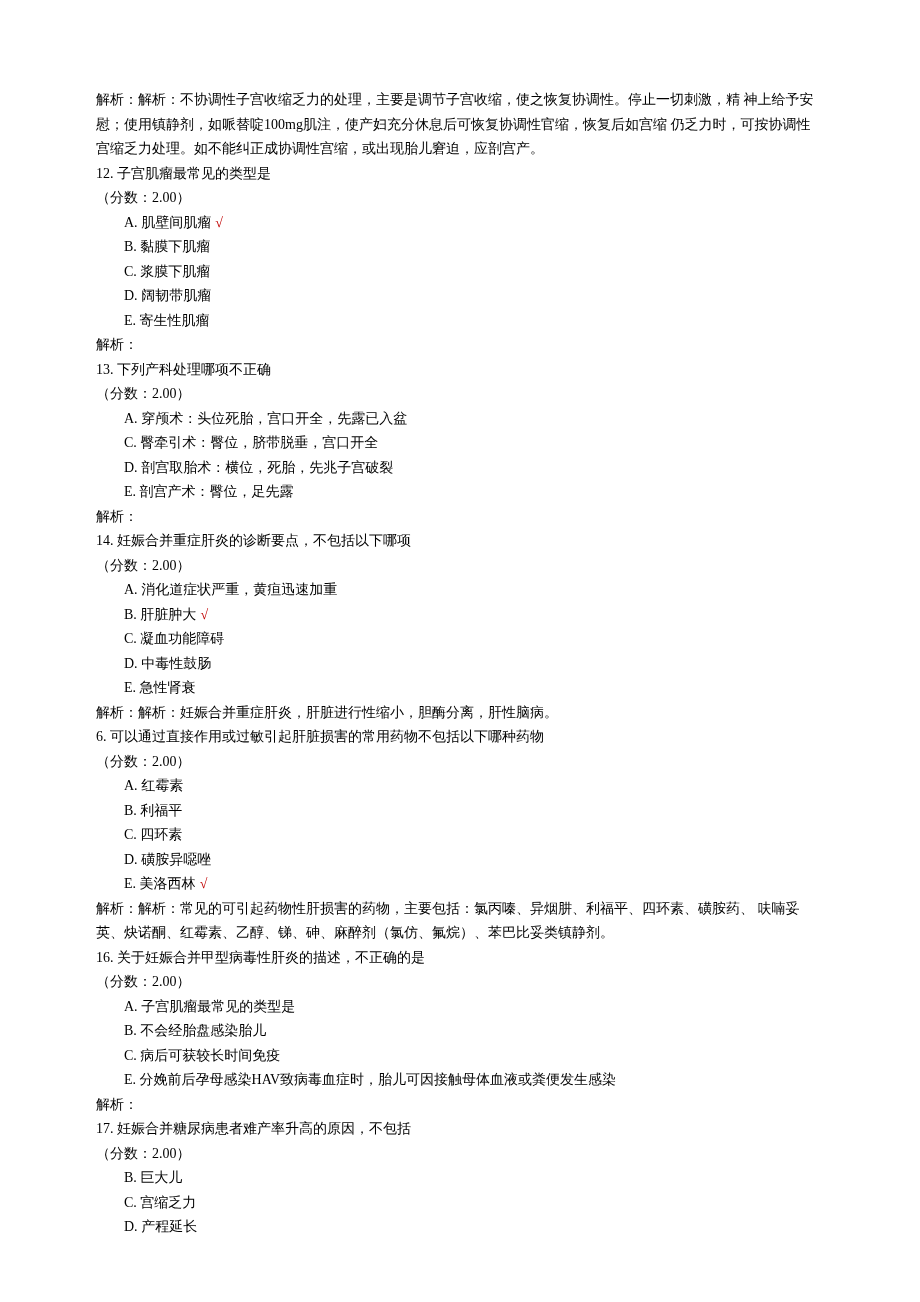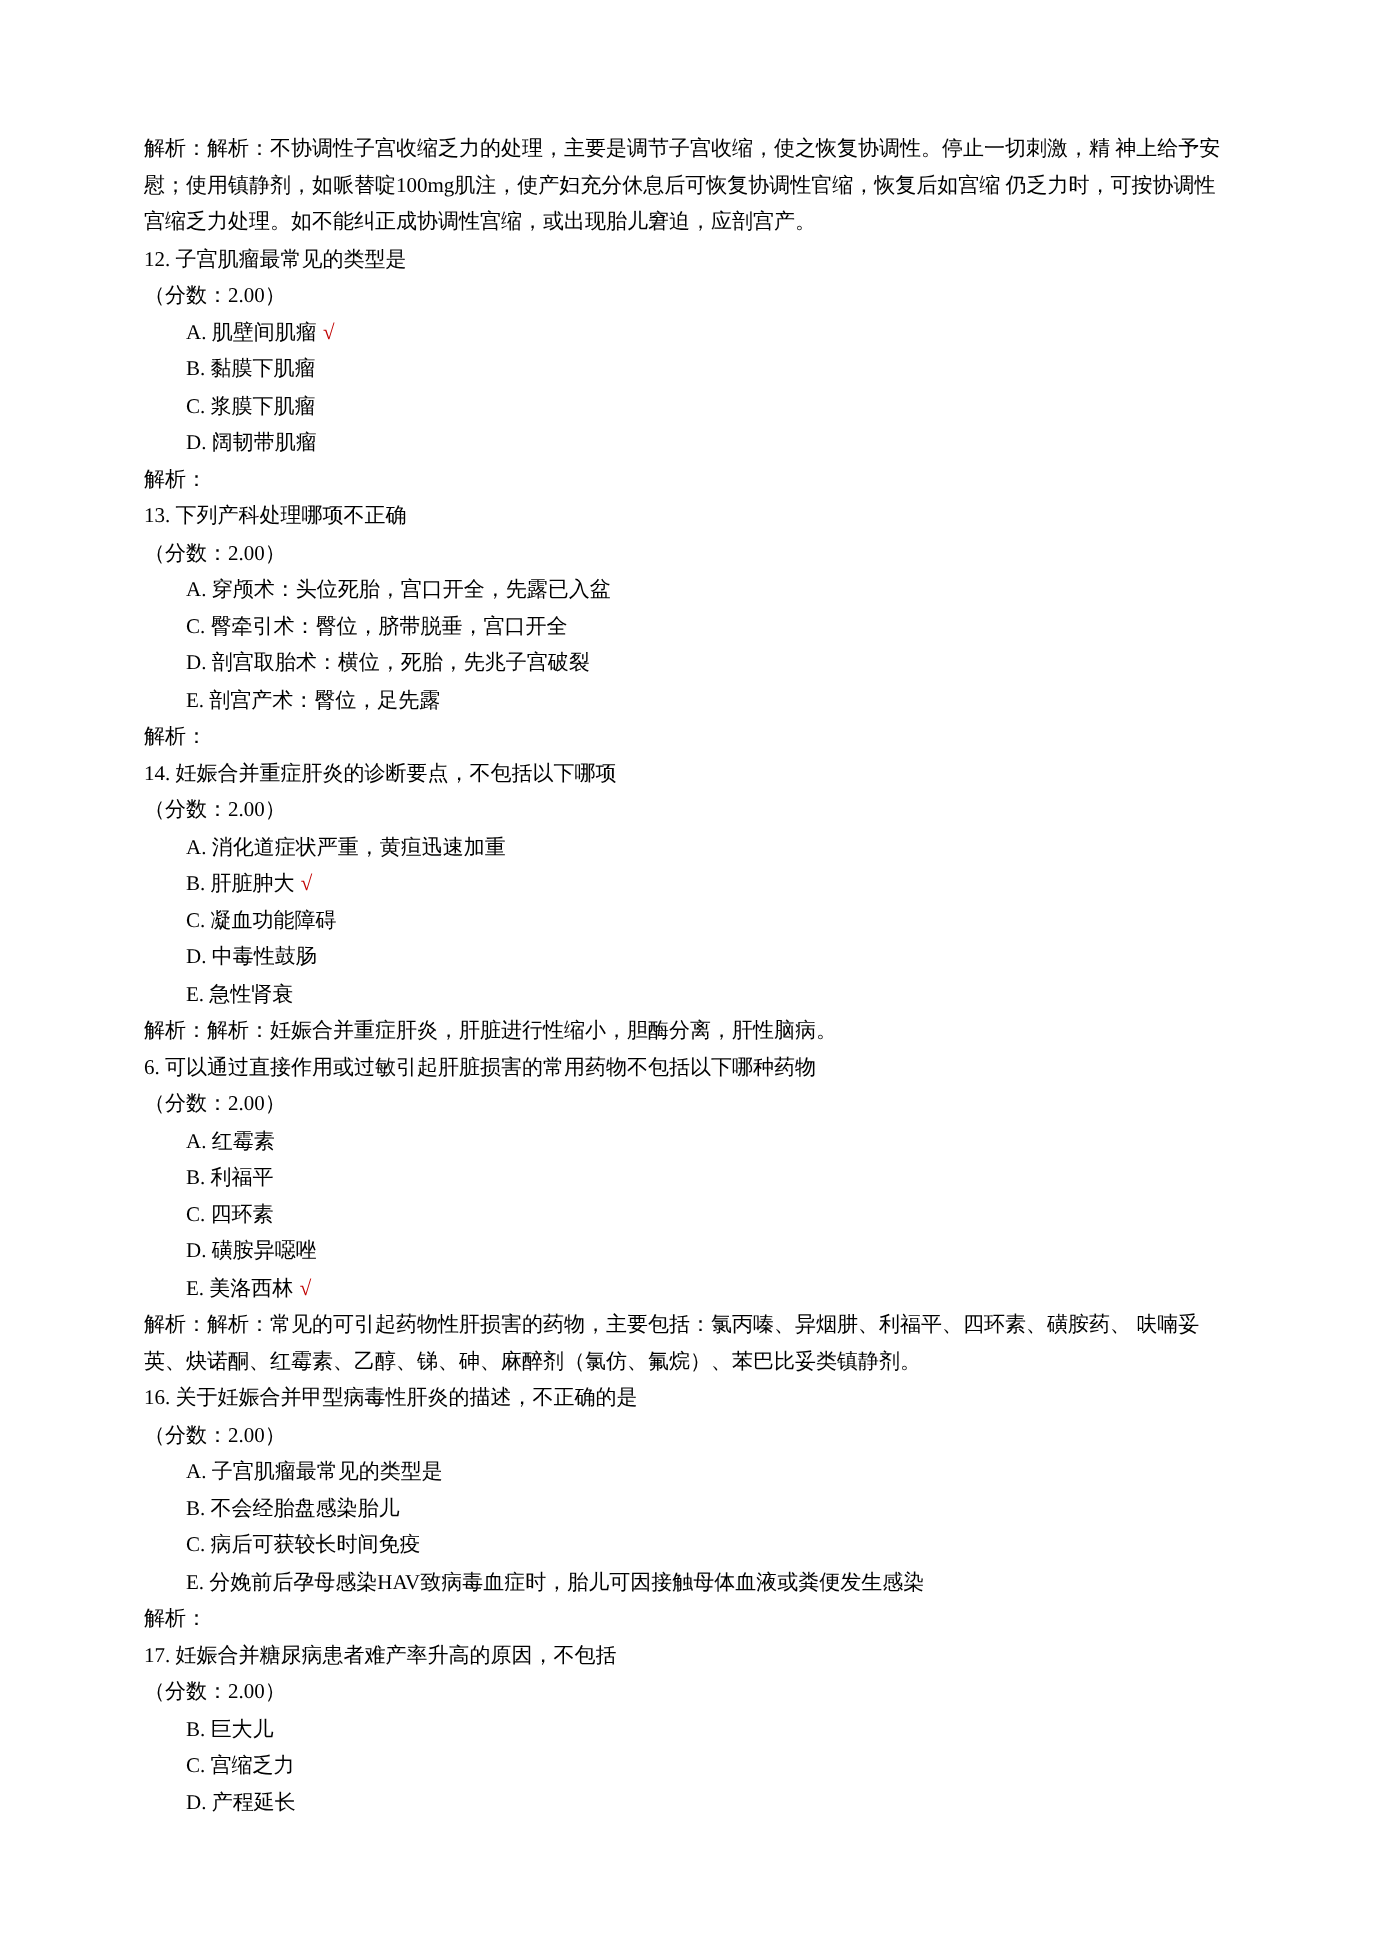--- a/index.html
+++ b/index.html
@@ -28,20 +28,21 @@
 <div class="analysis">解析：解析：不协调性子宫收缩乏力的处理，主要是调节子宫收缩，使之恢复协调性。停止一切刺激，精 神上给予安慰；使用镇静剂，如哌替啶100mg肌注，使产妇充分休息后可恢复协调性官缩，恢复后如宫缩 仍乏力时，可按协调性宫缩乏力处理。如不能纠正成协调性宫缩，或出现胎儿窘迫，应剖宫产。</div>
 
 <div id="questions-container">
     <div class="q-block">
       <div class="q-text"><span>12.</span> <span>子宫肌瘤最常见的类型是</span></div>
       <div class="q-score">（分数：2.00）</div>
       <div class="opt-line"><span class="opt-letter">A.</span> <span class="opt-text">肌壁间肌瘤</span><span class="correct-mark">√</span></div>
       <div class="opt-line"><span class="opt-letter">B.</span> <span class="opt-text">黏膜下肌瘤</span></div>
       <div class="opt-line"><span class="opt-letter">C.</span> <span class="opt-text">浆膜下肌瘤</span></div>
       <div class="opt-line"><span class="opt-letter">D.</span> <span class="opt-text">阔韧带肌瘤</span></div>
+      <div class="opt-line"><span class="opt-letter">E.</span> <span class="opt-text">寄生性肌瘤</span></div>
       <div class="analysis">解析：</div>
     </div>
     <div class="q-block">
       <div class="q-text"><span>13.</span> <span>下列产科处理哪项不正确</span></div>
       <div class="q-score">（分数：2.00）</div>
       <div class="opt-line"><span class="opt-letter">A.</span> <span class="opt-text">穿颅术：头位死胎，宫口开全，先露已入盆</span></div>
       <div class="opt-line"><span class="opt-letter">C.</span> <span class="opt-text">臀牵引术：臀位，脐带脱垂，宫口开全</span></div>
       <div class="opt-line"><span class="opt-letter">D.</span> <span class="opt-text">剖宫取胎术：横位，死胎，先兆子宫破裂</span></div>
       <div class="opt-line"><span class="opt-letter">E.</span> <span class="opt-text">剖宫产术：臀位，足先露</span></div>
       <div class="analysis">解析：</div>

